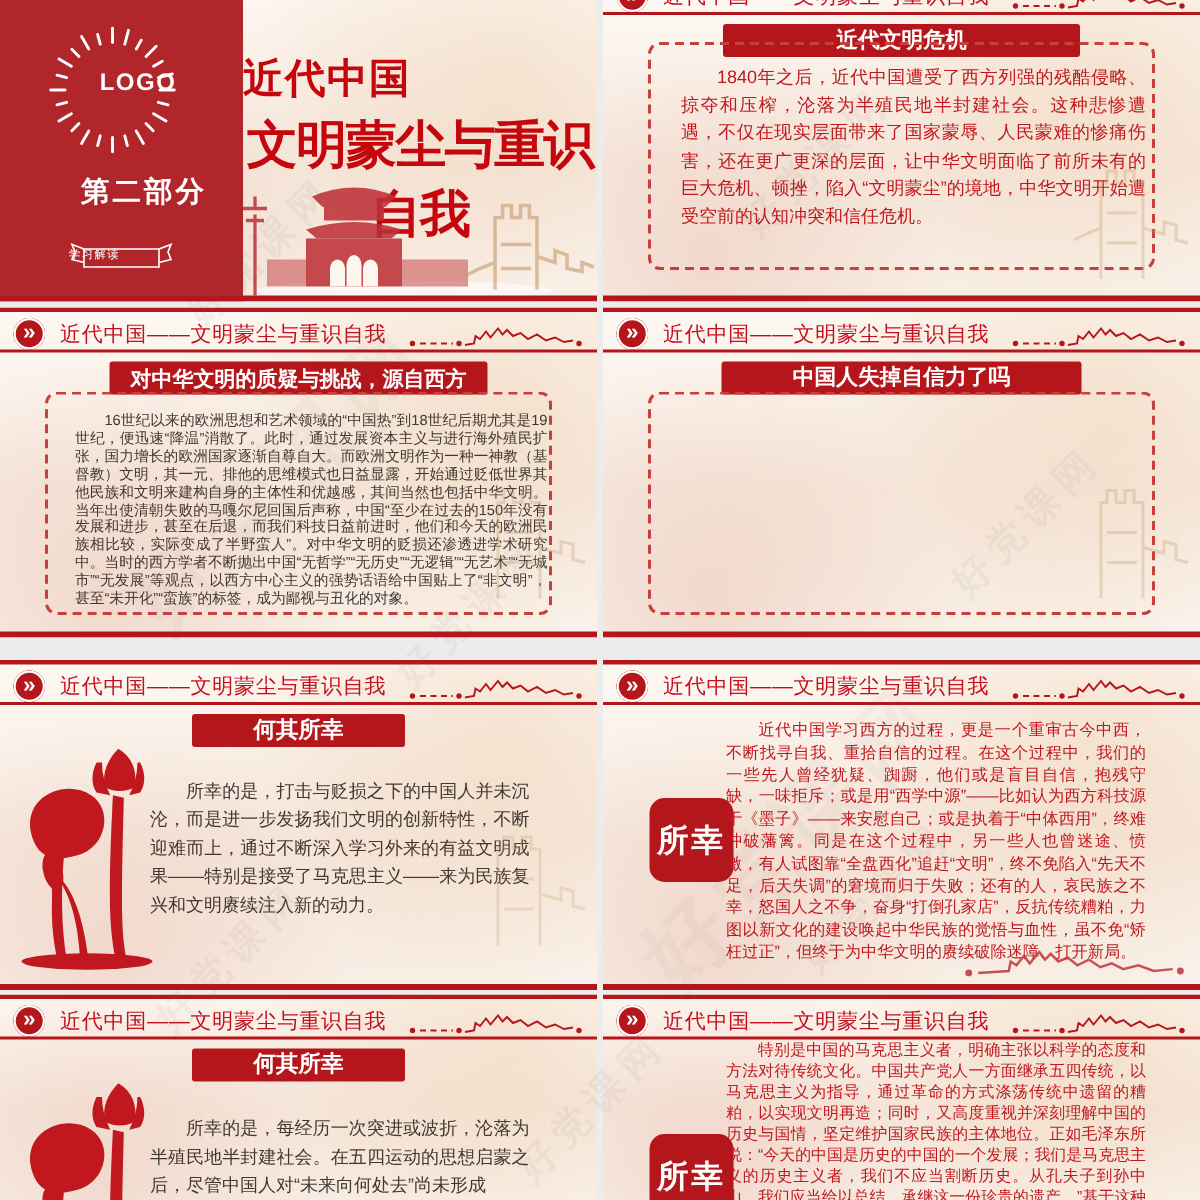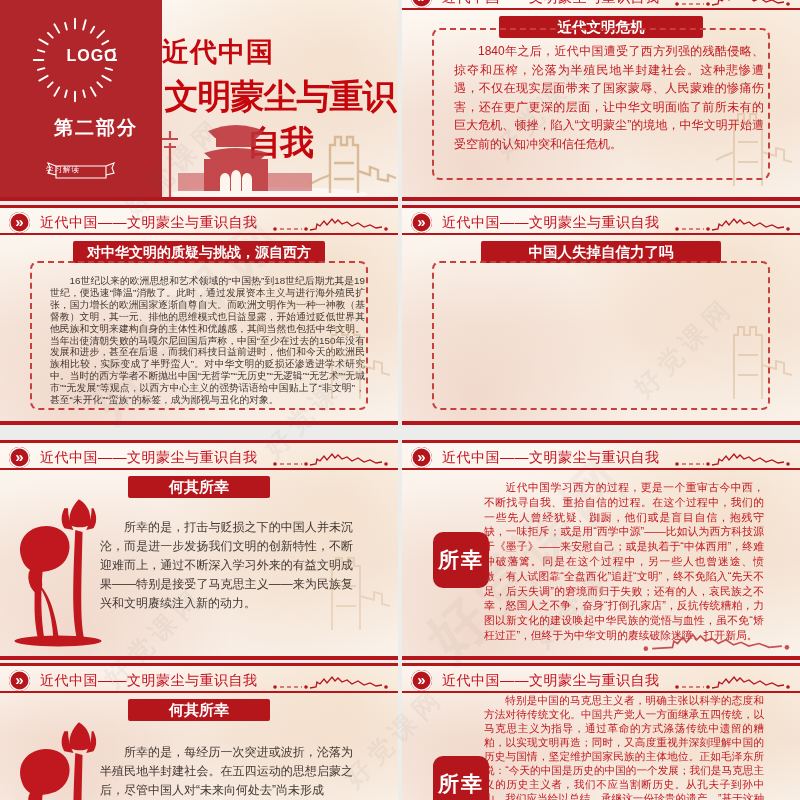--- a/index.html
+++ b/index.html
@@ -124,21 +124,21 @@
       <span class="badge">»</span>
       <span class="htitle">近代中国——文明蒙尘与重识自我</span>
       <svg class="orn" viewBox="0 0 118 20">
         <circle cx="3" cy="15" r="1.8" fill="#b5161c"></circle>
         <line x1="8" y1="15" x2="30" y2="15" stroke="#b5161c" stroke-width="1.2" stroke-dasharray="4 3"></line>
         <circle cx="34" cy="15" r="1.8" fill="#b5161c"></circle>
         <path d="M38,16 L44,15 L45,10 L48,12 L52,7 L55,11 L60,5 L63,9 L66,6 L70,10 L75,8 L80,12 L86,9 L92,13 L98,11 L104,14 L110,13" fill="none" stroke="#b5161c" stroke-width="1.3"></path>
         <circle cx="114" cy="15" r="1.8" fill="#b5161c"></circle>
       </svg>
     </div>
-    <div class="tbox" style="width:204px">近代文明危机</div>
+    <div class="tbox" style="width:238px">近代文明危机</div>
     <div class="dashed" style="bottom:20px"></div>
     <div class="body red" style="left:52px;right:36px;top:62px;font-size:12px;line-height:18.5px">1840年之后，近代中国遭受了西方列强的残酷侵略、掠夺和压榨，沦落为半殖民地半封建社会。这种悲惨遭遇，不仅在现实层面带来了国家蒙辱、人民蒙难的惨痛伤害，还在更广更深的层面，让中华文明面临了前所未有的巨大危机、顿挫，陷入“文明蒙尘”的境地，中华文明开始遭受空前的认知冲突和信任危机。</div>
     <svg class="corner" viewBox="0 0 80 110">
       <g stroke="#c69c6d" fill="none" stroke-width="2">
         <path d="M20,104 L20,40 L24,40 L24,32 L30,32 L30,40 L36,40 L36,32 L42,32 L42,40 L48,40 L48,104"></path>
         <path d="M24,60 L44,60 M24,80 L44,80"></path>
         <path d="M48,70 L62,74 L62,66 L70,68 L70,78 L78,80"></path>
         <path d="M2,78 L10,74 L20,70"></path>
       </g>
     </svg>

